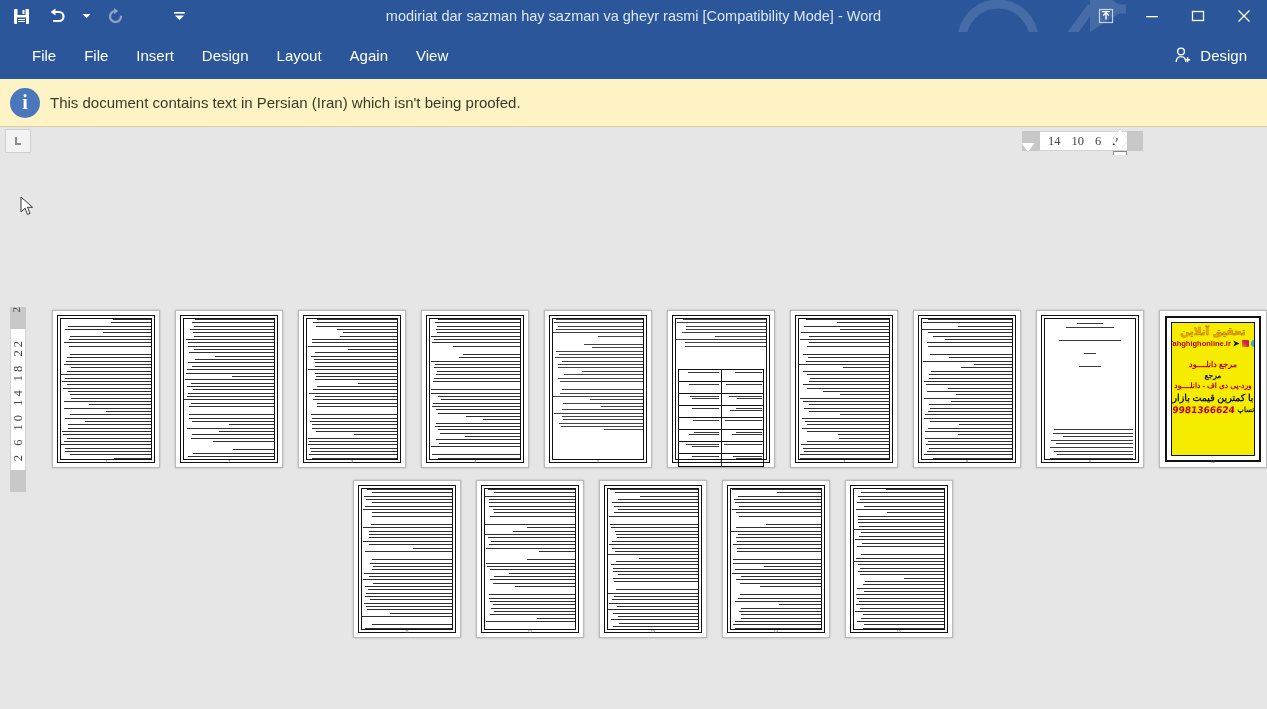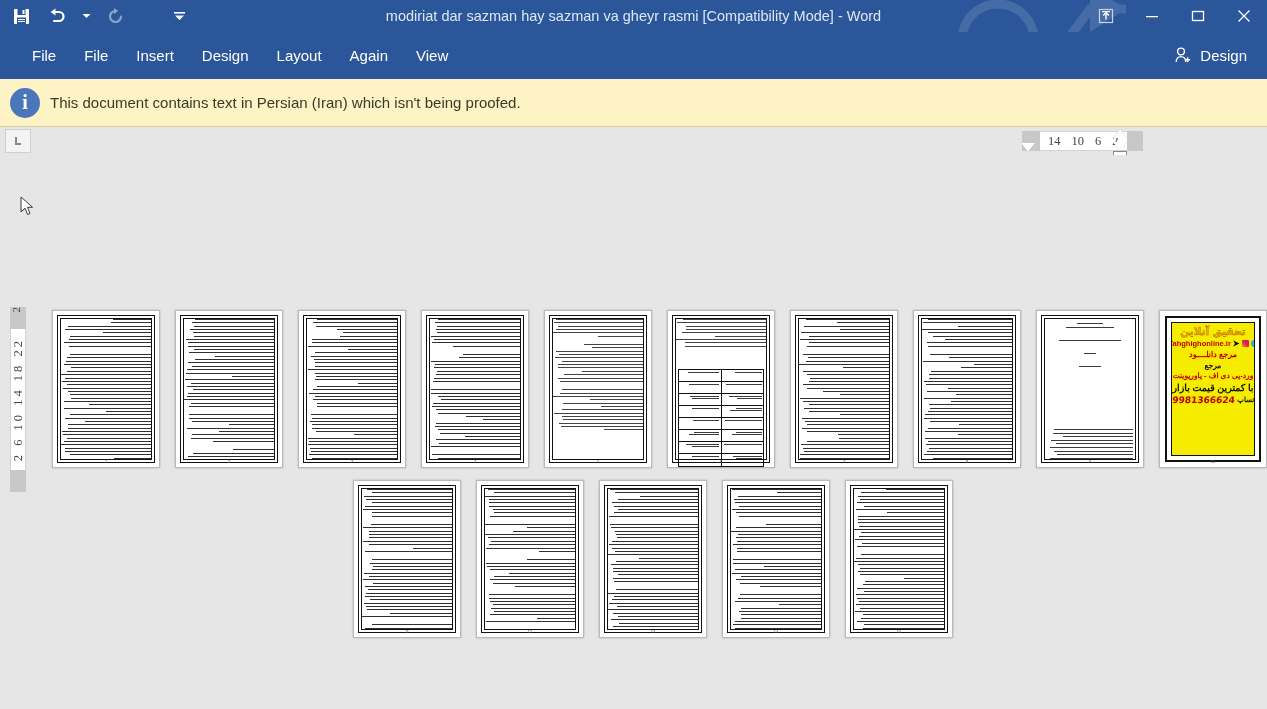--- a/index.html
+++ b/index.html
@@ -217,21 +217,21 @@
   .ad-title {
     font-size: 10.5px; font-weight: bold; color: #f2a900;
     -webkit-text-stroke: .4px #b07000;
     font-family: "DejaVu Sans", sans-serif; direction: rtl;
     line-height: 1.05; text-align: center;
   }
   .ad-url-row { display: flex; align-items: center; gap: 2px; margin-top: 2px; }
   .ad-url { font-size: 7.5px; font-weight: bold; color: #c00000; font-family: "Liberation Sans", sans-serif; }
   .ad-arrow { font-size: 8px; color: #111; font-weight: bold; }
   .ad-ico { width: 7px; height: 7px; border-radius: 1px; display: inline-block; }
-  .ad-ln1 { font-size: 8px; font-weight: bold; color: #c00000; direction: rtl; margin-top: 2px; }
+  .ad-ln1 { font-size: 8px; font-weight: bold; color: #c00000; direction: rtl; margin-top: 12px; }
   .ad-ln2 { font-size: 7.5px; font-weight: bold; color: #111; direction: rtl; margin-top: 2px; }
   .ad-ln3 { font-size: 7.5px; font-weight: bold; color: #c00000; direction: rtl; margin-top: 1px; }
   .ad-ln4 { font-size: 9.5px; font-weight: bold; color: #111; direction: rtl; margin-top: 2px; }
   .ad-phone-row { display: flex; align-items: center; gap: 2px; margin-top: 2px; direction: rtl; }
   .ad-phone {
     font-size: 9px; font-weight: bold; color: #c00000;
     font-family: "DejaVu Sans", sans-serif;
     transform: skewX(-6deg);
   }
   .ad-wa { font-size: 7px; font-weight: bold; color: #111; direction: rtl; }
@@ -848,21 +848,21 @@
           <div class="ad-in">
             <div class="ad-title">تحقیق آنلاین</div>
             <div class="ad-url-row">
               <span class="ad-url">Tahghighonline.ir</span>
               <span class="ad-arrow">➤</span>
               <span class="ad-ico" style="background:linear-gradient(45deg,#f09433,#dc2743,#bc1888)"></span>
               <span class="ad-ico" style="background:#29a9e9;border-radius:50%"></span>
             </div>
             <div class="ad-ln1">مرجع دانلــــود</div>
             <div class="ad-ln2">مرجع</div>
-            <div class="ad-ln3">ورد-پی دی اف - پاورپوینت</div>
+            <div class="ad-ln3">ورد-پی دی اف - دانلــــود</div>
             <div class="ad-ln4">با کمترین قیمت بازار</div>
             <div class="ad-phone-row">
               <span class="ad-wa">واتساپ</span>
               <span class="ad-phone">09981366624</span>
             </div>
           </div>
         </div>
         <div class="pgnum">10</div>
       </div>
     </div>

